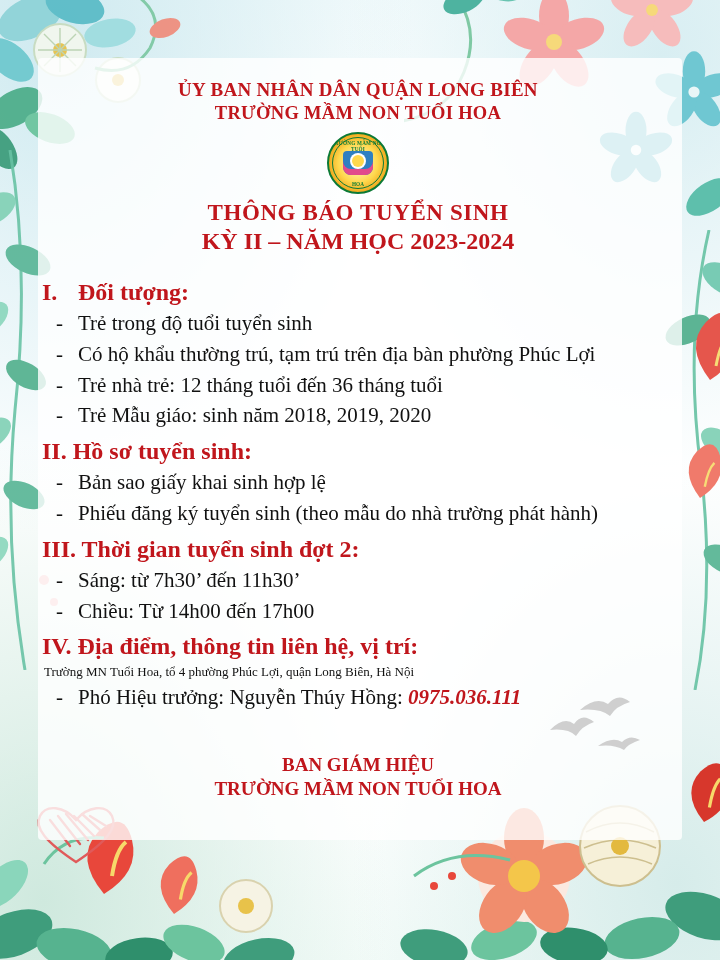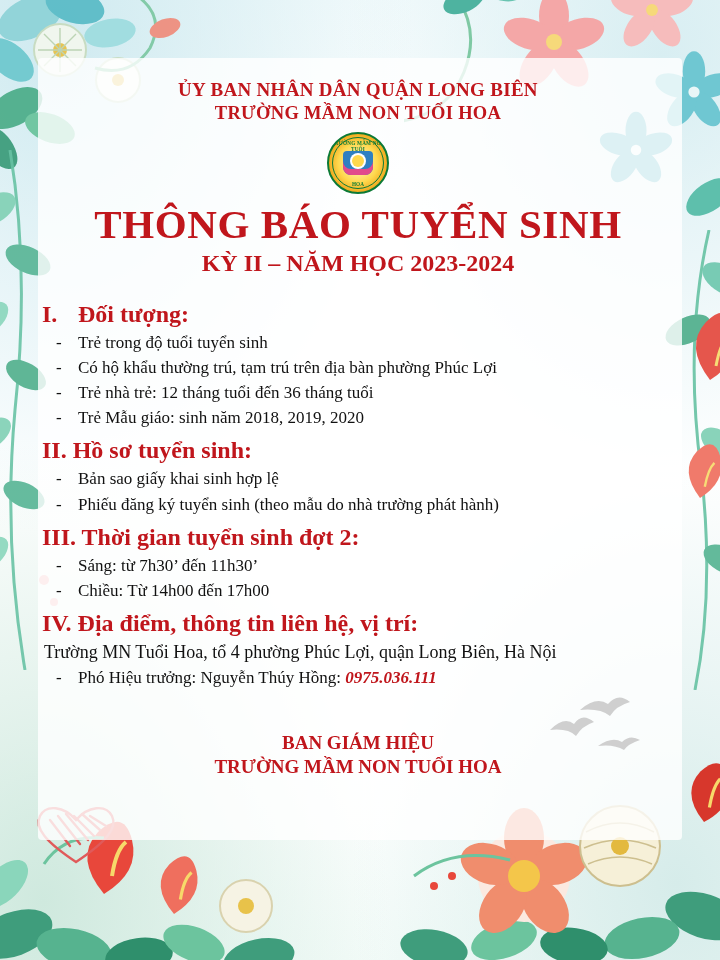--- a/index.html
+++ b/index.html
@@ -105,21 +105,21 @@
     transform: translateX(-50%);
     width: 12px; height: 12px;
     border-radius: 50%;
     background: #ffd84d;
     box-shadow: 0 0 0 2px #fff;
   }
 
   h1.title {
     text-align: center;
     color: #c0161c;
-    font-size: 41px;
+    font-size: 23px;
     font-weight: bold;
     margin: 6px 0 2px 0;
     letter-spacing: 0.6px;
   }
   h2.subtitle {
     text-align: center;
     color: #c0161c;
     font-size: 24px;
     font-weight: bold;
     margin: 0 0 24px 0;
@@ -130,33 +130,33 @@
     font-weight: bold;
     font-size: 24px;
     margin: 7px 0 3px 0;
   }
   .sec-head .num { display: inline-block; min-width: 30px; }
 
   ul.items { list-style: none; margin: 0 0 0 6px; padding: 0; }
   ul.items li {
     position: relative;
     padding-left: 30px;
-    font-size: 17px;
+    font-size: 21px;
     line-height: 1.42;
     color: #111;
     margin-bottom: 1px;
   }
   ul.items li::before {
     content: "-";
     position: absolute;
     left: 8px; top: 0;
     color: #111;
   }
   .plain-line {
-    font-size: 18px;
+    font-size: 13px;
     line-height: 1.42;
     color: #111;
     margin: 1px 0 1px 2px;
   }
   .phone {
     color: #c0161c;
     font-style: italic;
     font-weight: bold;
   }
   .signoff {

